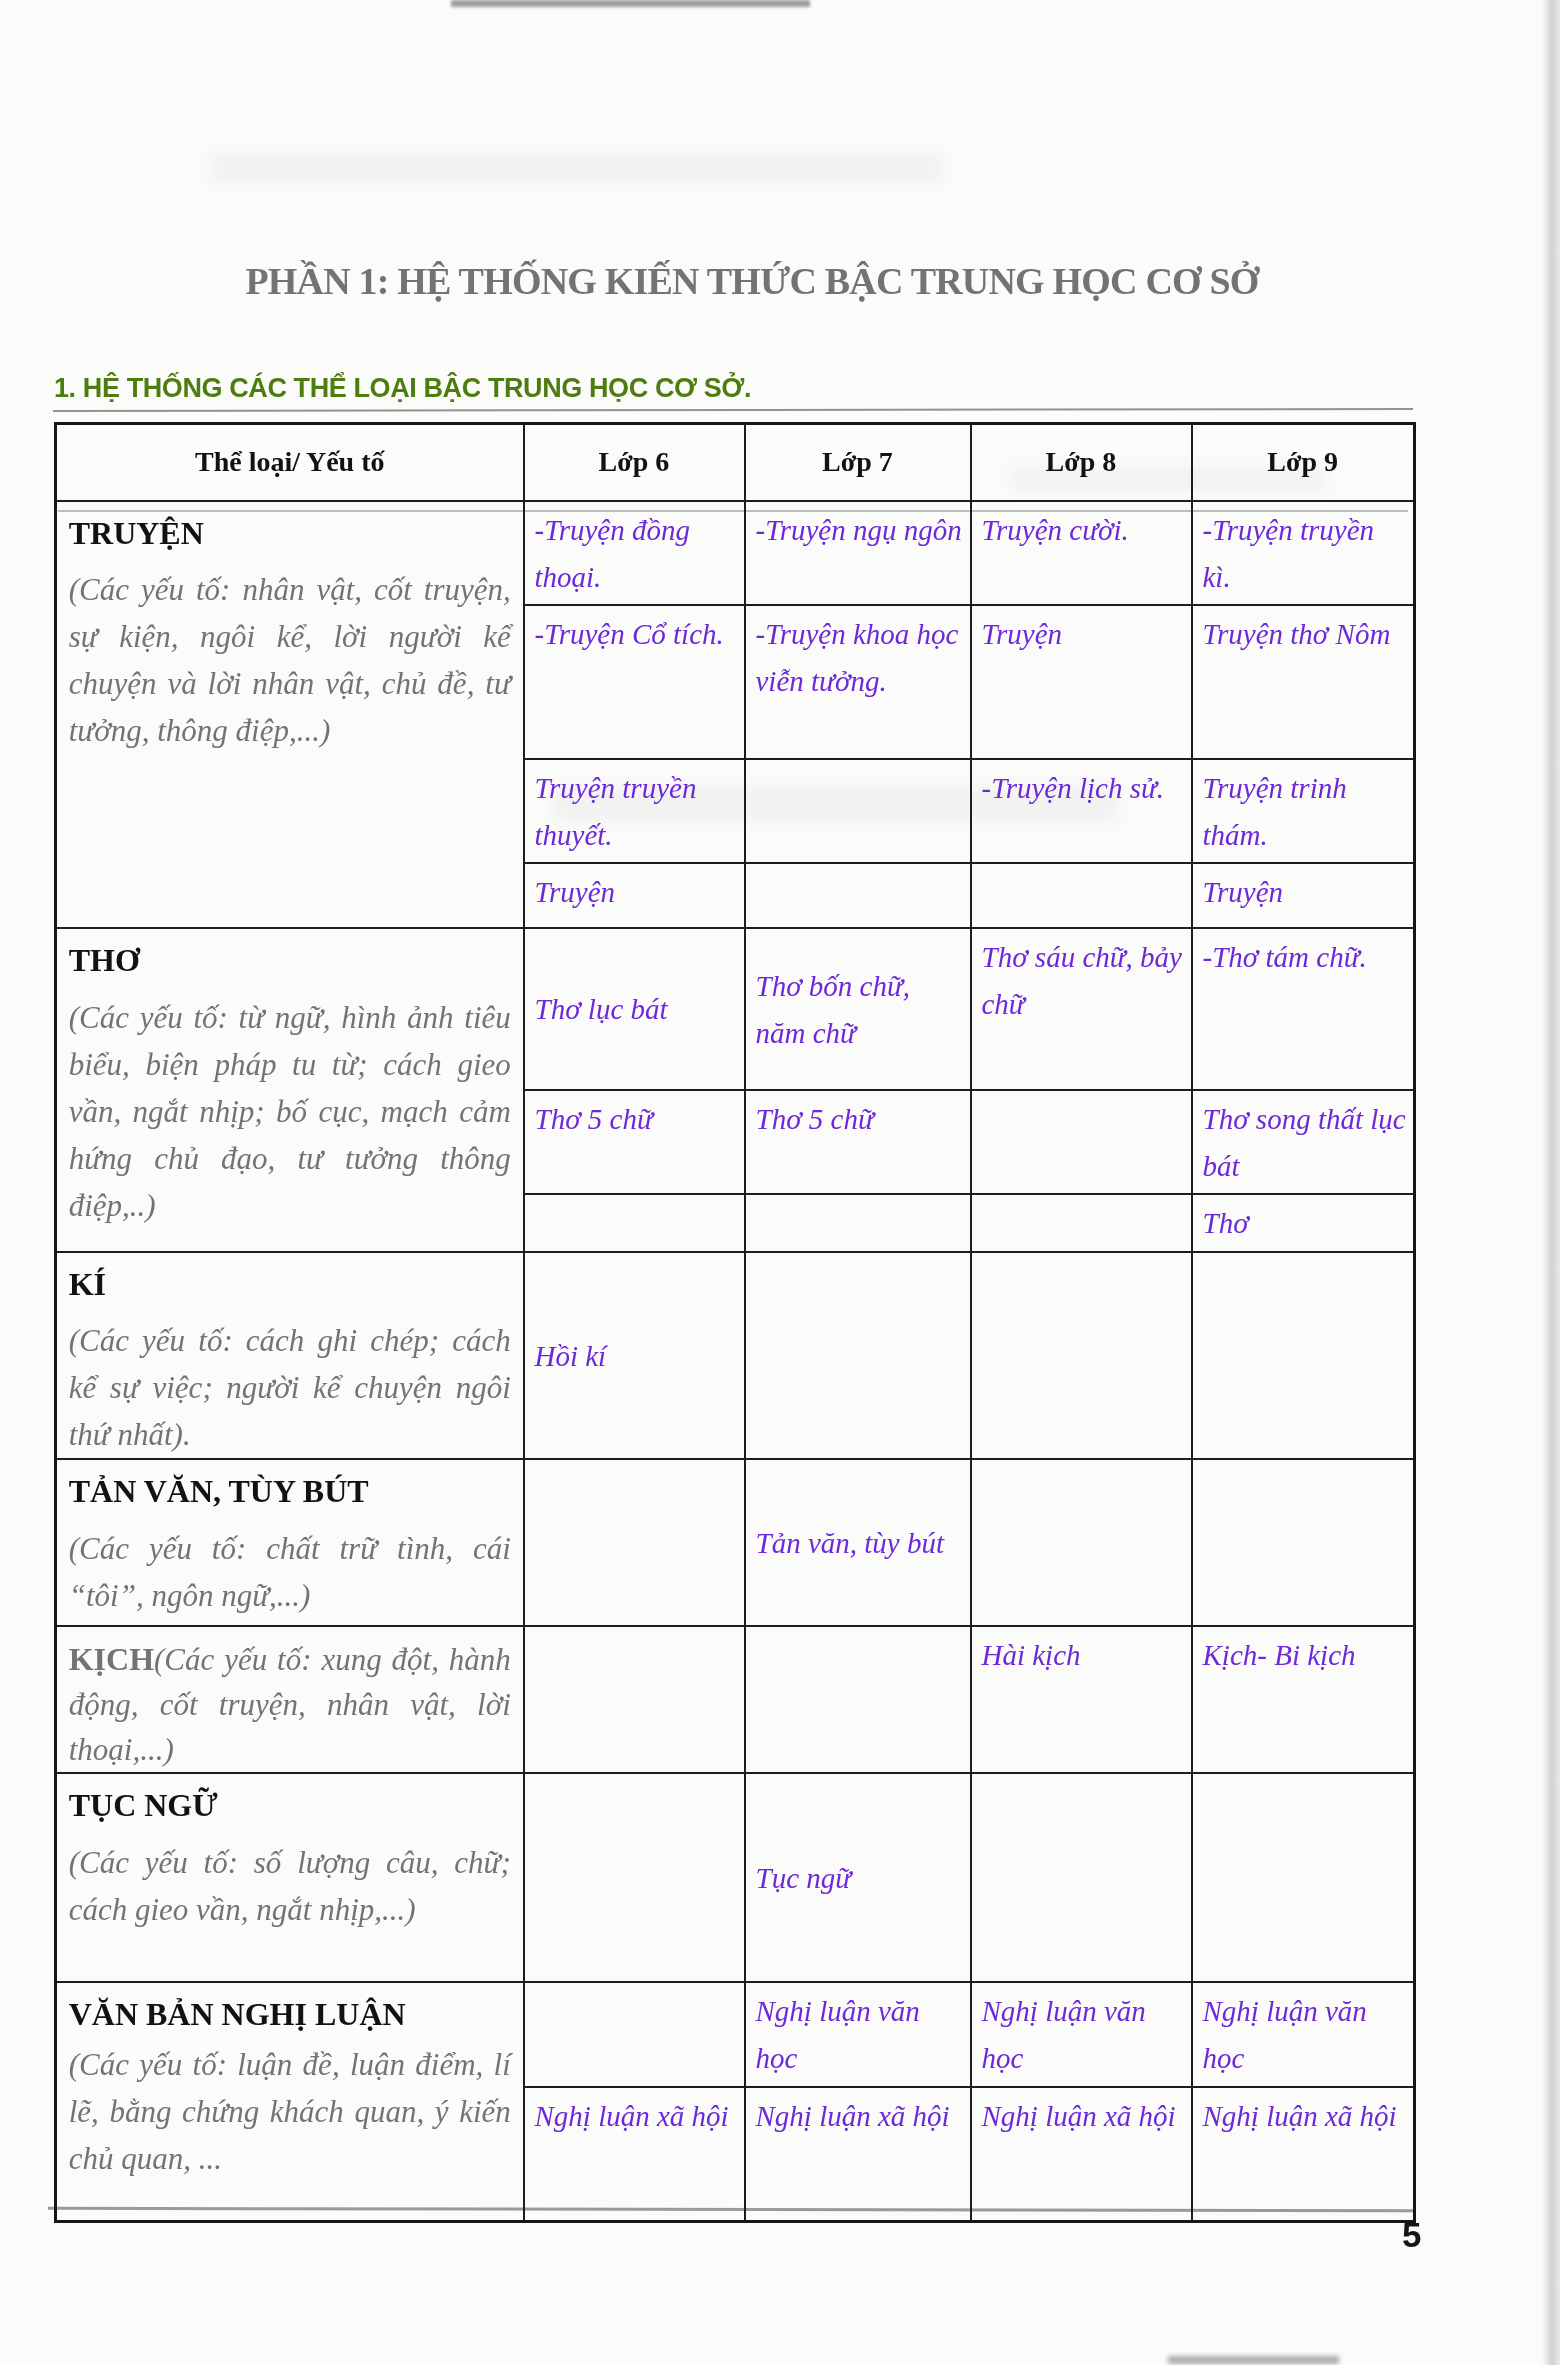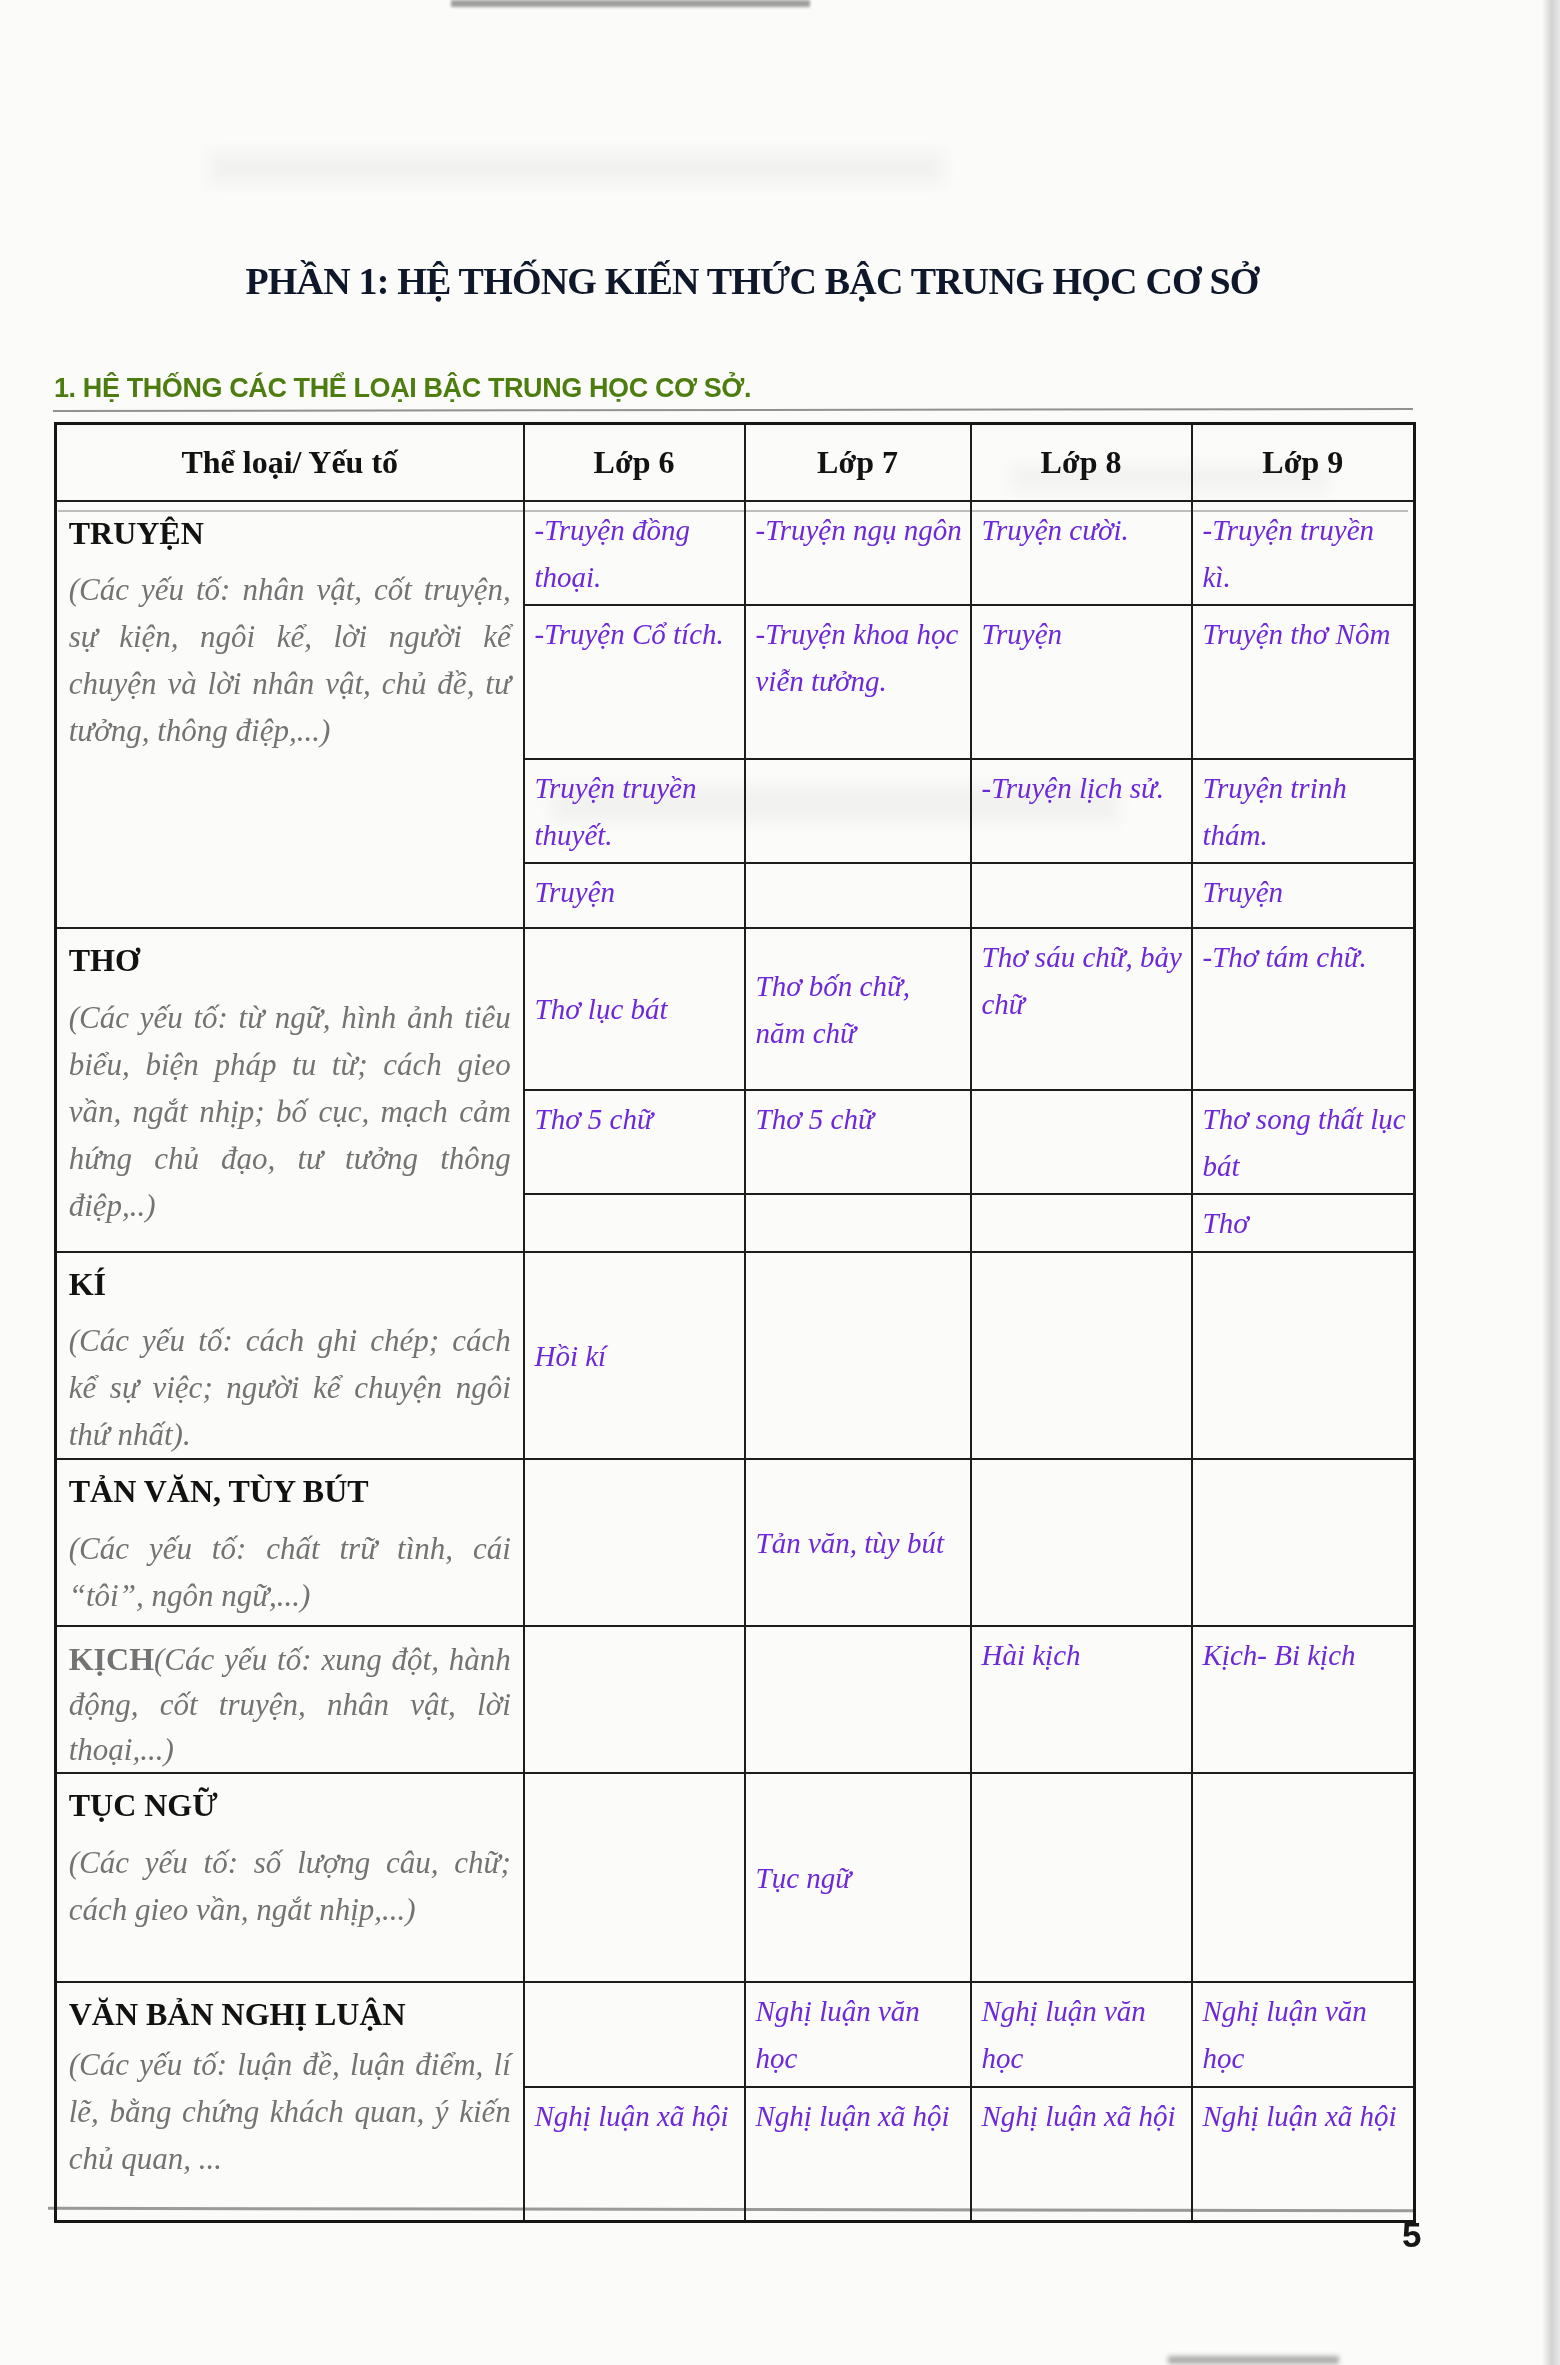--- a/index.html
+++ b/index.html
@@ -31,21 +31,21 @@
   .bleed.b3{top:785px;left:551px;width:568px;height:38px;}
   .ghost-line{position:absolute;background:#3a3a3a;z-index:2;}
   .ghost-line.g-top{top:409px;left:53px;width:1360px;height:1.7px;opacity:.55;transform:rotate(-.08deg);}
   .ghost-line.g-header{top:510px;left:58px;width:1350px;height:1.7px;opacity:.32;}
   .ghost-line.g-bottom{top:2208px;left:48px;width:1365px;height:2.5px;opacity:.5;transform:rotate(.1deg);}
   
   .page-title{
     position:absolute;top:261px;left:0;width:1504px;
     text-align:center;
     font-weight:bold;font-size:38px;line-height:1.1;
-    letter-spacing:-0.8px;color:#0f172a;z-index:3;
+    letter-spacing:-0.8px;color:#737373;z-index:3;
   }
   .page-subtitle{
     position:absolute;top:373px;left:54px;width:1253px;
     font-family:"Liberation Sans", sans-serif;
     font-weight:bold;font-size:27px;color:#4d7c0f;z-index:3;
     letter-spacing:-0.4px;
   }
   .page-number{
     position:absolute;top:2215px;left:1402px;
     font-family:"Liberation Sans", sans-serif;
@@ -57,21 +57,21 @@
     border-collapse:collapse;table-layout:fixed;width:1359px;
     background:transparent;
   }
   td,th{
     border:2.5px solid #1d1d1d;
     vertical-align:top;
     overflow:hidden;
   }
   table{border:3.3px solid #161616;}
   th{
-    font-weight:bold;font-size:32px;
+    font-weight:bold;font-size:28px;
     text-align:center;vertical-align:middle;
     padding:0 3.3px;color:#121212;
   }
   td.glabel{padding:10px 11.7px 0 11.7px;}
   .gname{font-weight:bold;font-size:32px;line-height:43px;margin-bottom:11.7px;color:#121212;}
   .gname.tight{margin-bottom:5px;}
   .gdesc{
     font-style:italic;font-size:31px;line-height:47px;
     text-align:justify;color:#737373;
   }

